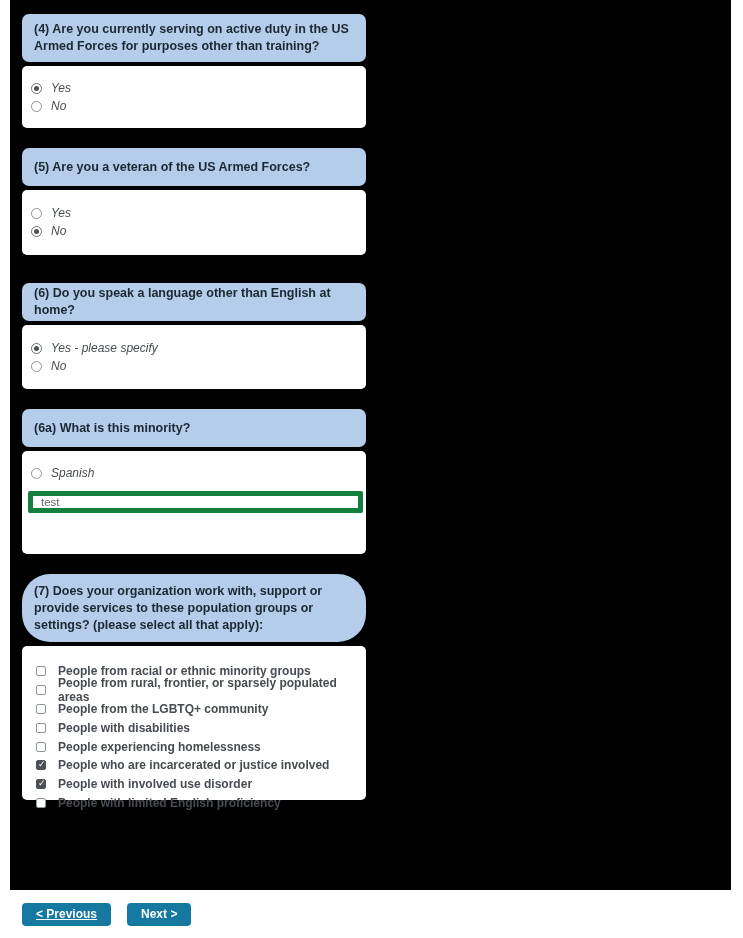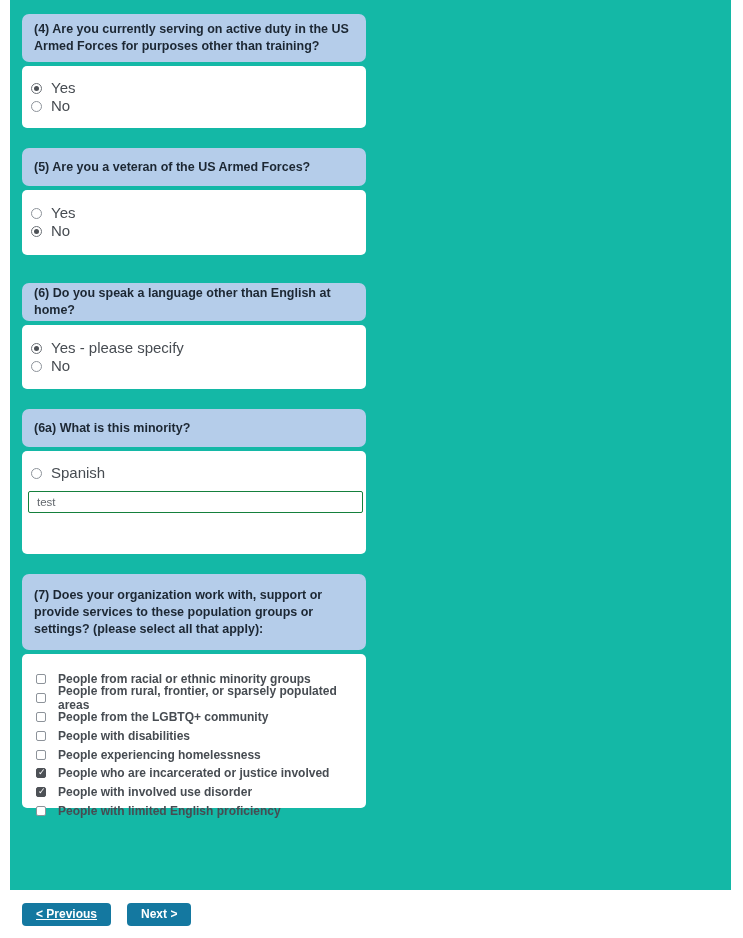--- a/index.html
+++ b/index.html
@@ -3,43 +3,43 @@
 <meta charset="utf-8">
 <style>
   * { margin:0; padding:0; box-sizing:border-box; }
   html,body { background:#ffffff; }
   body {
     font-family:"Liberation Sans","DejaVu Sans",sans-serif;
     width:743px; height:938px; overflow:hidden; position:relative;
   }
   .panel {
     position:absolute; left:10px; top:0; width:721px; height:890px;
-    background:#14b8a6; padding:14px 0 0 12px;
+    background:#000000; padding:14px 0 0 12px;
   }
   .q { width:344px; }
   .q-header {
     background:#b5cdea; border-radius:7px; display:flex; align-items:center;
     padding:0 12px; color:#1c2733; font-size:12.5px; font-weight:bold;
     line-height:17px;
   }
-  .h48 { height:48px; } .h38 { height:38px; } .h68 { height:76px; }
+  .h48 { height:48px; } .h38 { height:38px; } .h68 { height:68px;border-radius:28px; }
   .q-body {
     background:#ffffff; border-radius:5px; margin-top:4px; width:344px;
   }
   .b62 { height:62px; padding-top:13px; }
   .b65 { height:65px; padding-top:14px; }
   .b64 { height:64px; padding-top:14px; }
   .b103 { height:103px; padding-top:13px; }
   .b178 { height:154px; padding-top:16px;font-weight:bold; }
   .gap30 { margin-top:20px; } .gap28 { margin-top:28px; }
   .opt {
     display:flex; align-items:center; gap:9px; padding-left:9px;
     height:18px; cursor:pointer;
   }
-  .opt-label { font-size:15px; color:#474c52; line-height:18px; }
+  .opt-label { font-size:12px; color:#474c52; line-height:18px;font-style:italic; }
   .radio {
     width:11px; height:11px; border:1px solid #8d939a; border-radius:50%;
     background:#fff; display:inline-block; position:relative; flex:0 0 auto;
   }
   .radio.on { border-color:#6b7076; }
   .radio.on::after {
     content:''; position:absolute; left:2px; top:2px; width:5px; height:5px;
     border-radius:50%; background:#4d5156;
   }
   .chk-row {
@@ -51,21 +51,21 @@
     width:10px; height:10px; border:1px solid #8d939a; border-radius:2px;
     background:#fff; flex:0 0 auto; position:relative;
   }
   .checkbox.on { background:#4d5156; border-color:#4d5156; }
   .checkbox.on::after {
     content:'\2713'; position:absolute; left:1px; top:-2px;
     color:#fff; font-size:9px; font-weight:bold;
   }
   .other-input {
     display:block; margin:9px 3px 0 6px; width:calc(100% - 9px); height:22px;
-    border:1px solid #15803d; border-radius:2px; background:#fff;
+    border:5px solid #15803d; border-radius:2px; background:#fff;
     font-family:"Liberation Sans","DejaVu Sans",sans-serif;
     font-size:11.5px; color:#62676d; padding:0 8px; outline:none;
   }
   .nav {
     position:absolute; left:22px; top:903px; display:flex; gap:16px;
   }
   .nav-btn {
     height:23px; padding:0 14px; border:none; border-radius:4px;
     color:#ffffff; font-size:12px; font-weight:bold; line-height:23px;
     font-family:"Liberation Sans","DejaVu Sans",sans-serif; cursor:pointer;

